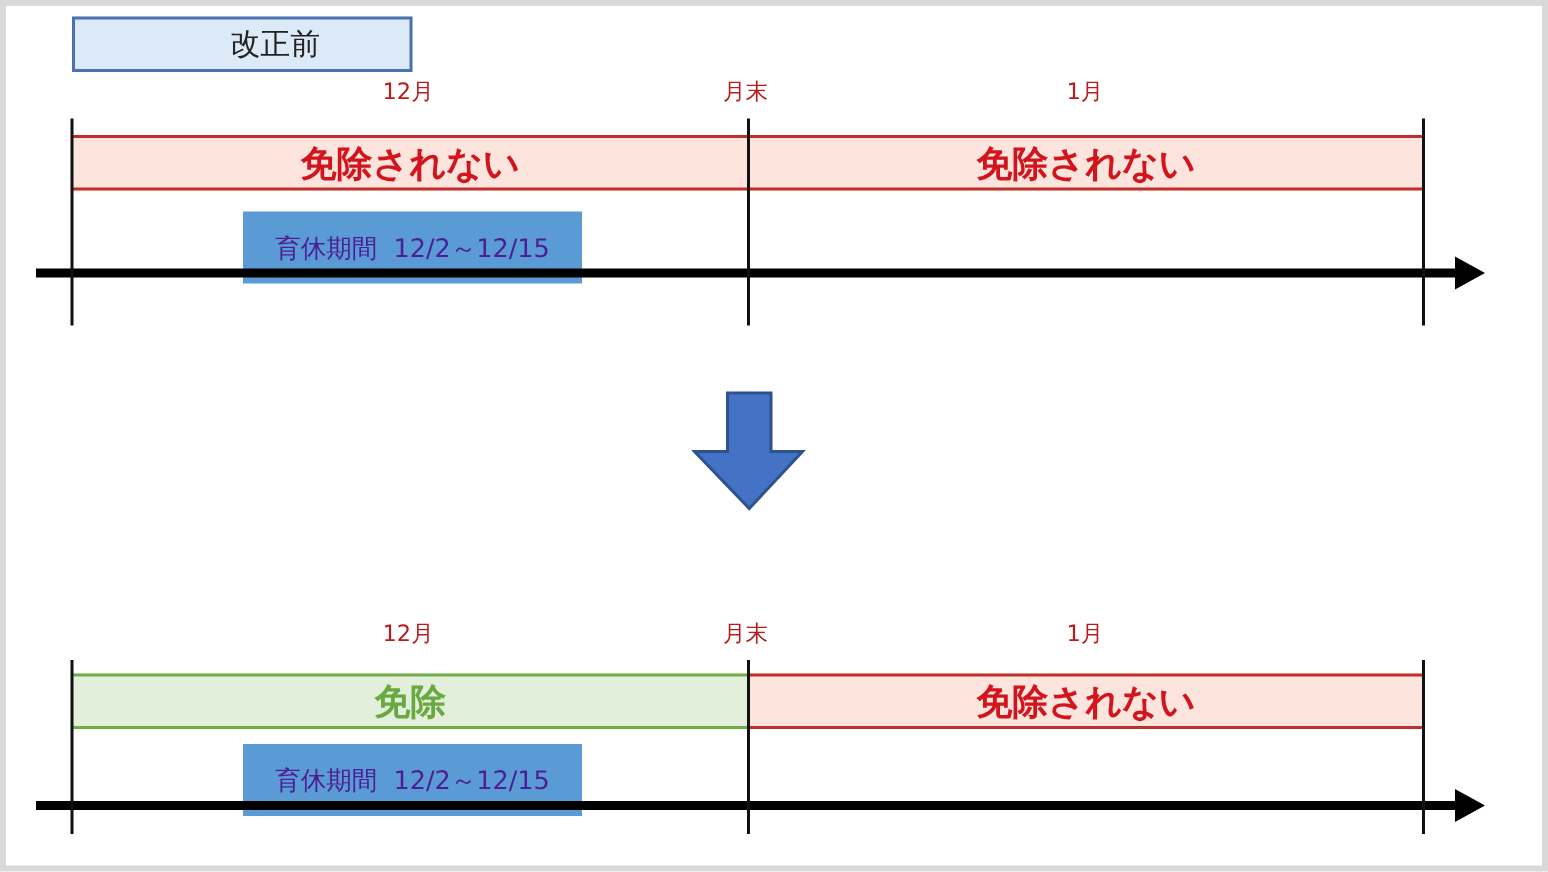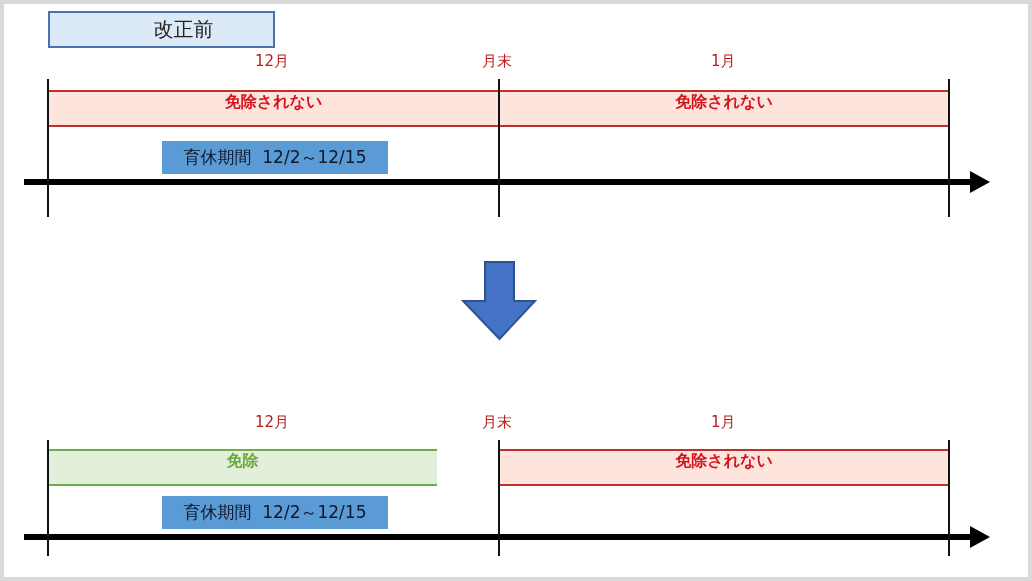--- a/index.html
+++ b/index.html
@@ -17,28 +17,28 @@
     .title-box {
       background: #dce9f6; border: 2px solid #4a72ad; box-sizing: border-box;
       width: 227px; height: 37px;
       display: flex; align-items: center; justify-content: center;
       font-size: 20px; color: #222; padding-left: 44px;
     }
     .month-label { font-size: 15px; color: #b91c1c; white-space: nowrap; }
     .tick { width: 2px; background: #111; }
     .band {
       box-sizing: border-box; height: 37px;
-      display: flex; align-items: flex-start; justify-content: center;
-      font-size: 16px; font-weight: bold;
+      display: flex; align-items: flex-end; justify-content: center;
+      font-size: 24px; font-weight: bold;
     }
     .band.red { background: #fde4dc; border-top: 2px solid #c0302b; border-bottom: 2px solid #c0302b; color: #d4141c; }
     .band.green { background: #e2efda; border-top: 2px solid #70ad47; border-bottom: 2px solid #70ad47; color: #6aa842; }
     .leave-box {
-      background: #5b9bd5; color: #0f172a;
-      width: 226px; height: 33px; box-sizing: border-box;
+      background: #5b9bd5; color: #4c1d95;
+      width: 226px; height: 48px; box-sizing: border-box;
       display: flex; align-items: center; justify-content: center;
       font-size: 17px; white-space: pre;
     }
     .axis-line { height: 6px; background: #000; }
     .axis-head {
       width: 0; height: 0;
       border-top: 11px solid transparent; border-bottom: 11px solid transparent;
       border-left: 20px solid #000;
     }
   </style>
@@ -78,21 +78,21 @@
   <svg class="abs" style="left:457px;top:255px;" width="80" height="82" viewBox="0 0 80 82">
     <polygon points="24,3 53,3 53,42 74,42 38.5,80 2,42 24,42" fill="#4472c4" stroke="#2f528f" stroke-width="2"></polygon>
   </svg>
 
   <div class="abs" style="left:0;top:360px;width:1024px;height:213px;">
 
     <span class="abs month-label" style="left:251px;top:49px;">12月</span>
     <span class="abs month-label" style="left:478px;top:49px;">月末</span>
     <span class="abs month-label" style="left:707px;top:49px;">1月</span>
 
-    <div class="abs band green" style="left:44px;top:85px;width:389px;">
+    <div class="abs band green" style="left:44px;top:85px;width:451px;">
       <span>免除</span>
     </div>
     <div class="abs band red" style="left:495px;top:85px;width:450px;">
       <span>免除されない</span>
     </div>
 
     <div class="abs leave-box" style="left:158px;top:132px;">
       <span>育休期間  12/2～12/15</span>
     </div>
 

